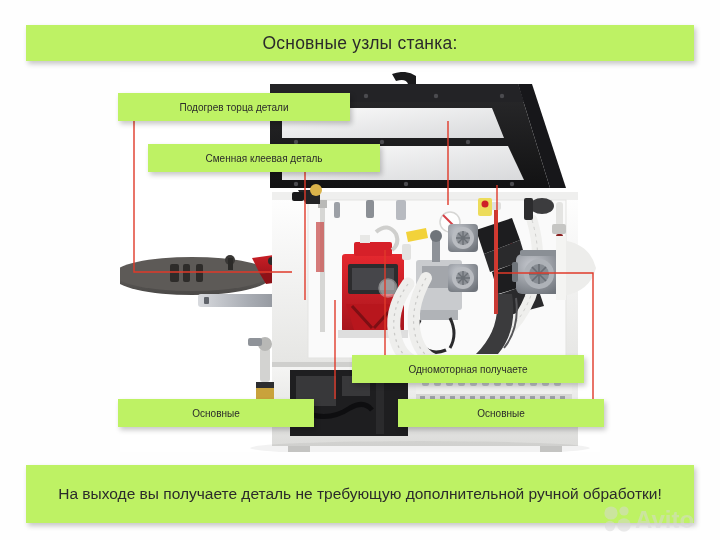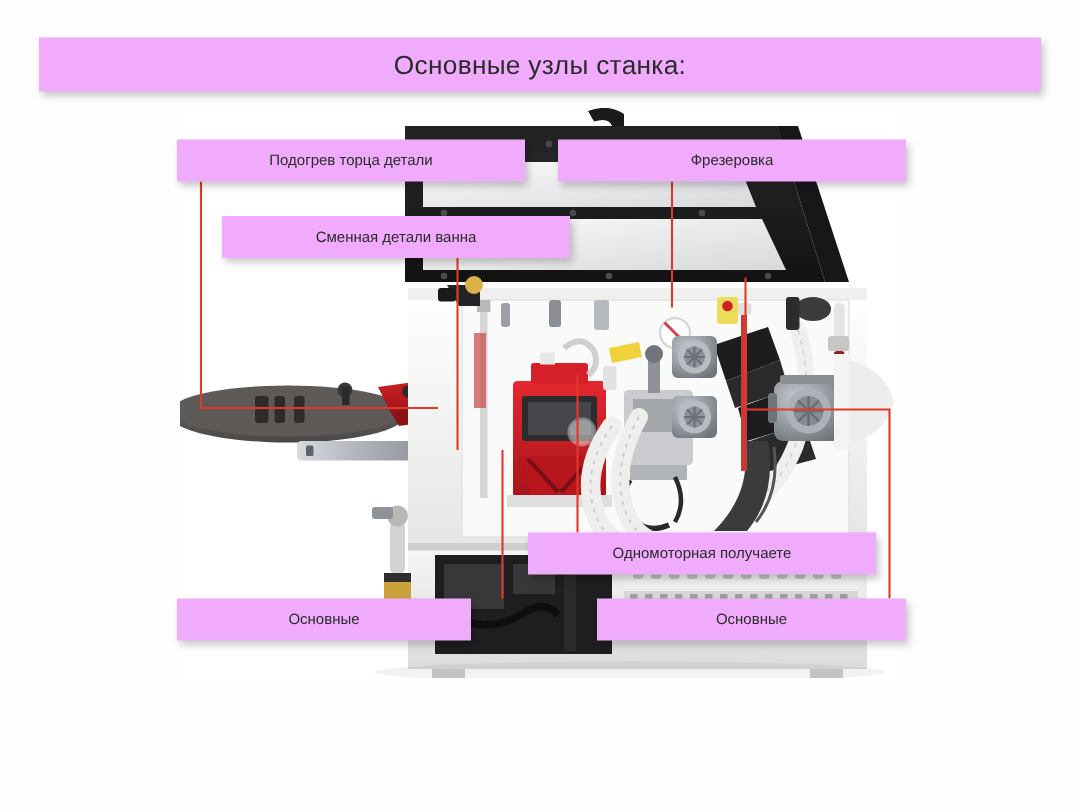--- a/index.html
+++ b/index.html
@@ -20,21 +20,21 @@
     position: absolute;
     left: 120px; top: 72px;
     width: 480px; height: 380px;
     overflow: hidden;
   }
   #photo svg { display: block; }
 
   
   .plate {
     position: absolute;
-    background: #f0abfc;
+    background: #bef264;
     box-shadow: 2px 3px 5px rgba(0,0,0,0.22);
     display: flex;
     align-items: center;
     justify-content: center;
     color: #2b2b2b;
     white-space: nowrap;
     z-index: 40;
   }
   #title-plate {
     left: 26px; top: 25px;
@@ -338,34 +338,45 @@
 
   <div class="plate" id="title-plate">
     <span>Основные узлы станка:</span>
   </div>
 
   <div class="plate tag" id="tag-heat">
     <span>Подогрев торца детали</span>
   </div>
 
   <div class="plate tag" id="tag-glue">
-    <span>Сменная детали ванна</span>
-  </div>
-
-  <div class="plate tag" id="tag-mill">
-    <span>Фрезеровка</span>
-  </div>
+    <span>Сменная клеевая деталь</span>
+  </div>
+
 
   <div class="plate tag" id="tag-trim">
     <span>Одномоторная получаете</span>
   </div>
 
   <div class="plate tag" id="tag-guill">
     <span>Основные</span>
   </div>
 
   <div class="plate tag" id="tag-polish">
     <span>Основные</span>
   </div>
 
-
+  <div class="plate" id="caption-plate">
+    <span class="cap-inner">На выходе вы получаете деталь не требующую дополнительной ручной обработки!</span>
+  </div>
+
+  <div id="watermark">
+    <svg width="104" height="30" viewBox="0 0 104 30" xmlns="http://www.w3.org/2000/svg">
+      <g fill="#d8d8d8">
+        <circle cx="9" cy="9" r="6.6"></circle>
+        <circle cx="22" cy="7" r="4.6"></circle>
+        <circle cx="8" cy="22" r="5.2"></circle>
+        <circle cx="22" cy="21" r="6.8"></circle>
+      </g>
+      <text x="33" y="24" font-family="Liberation Sans, sans-serif" font-size="24" font-weight="bold" fill="#d8d8d8" aria-label="Avito">Avito</text>
+    </svg>
+  </div>
 
 </div>
 
 </body></html>

